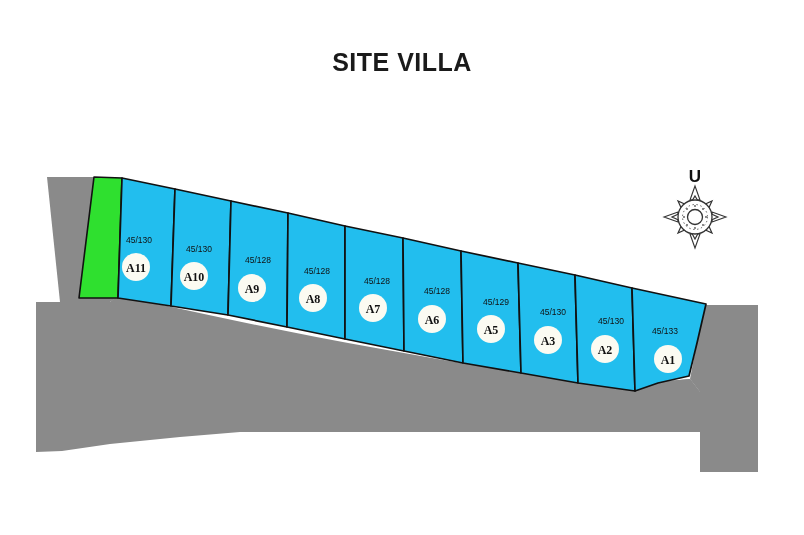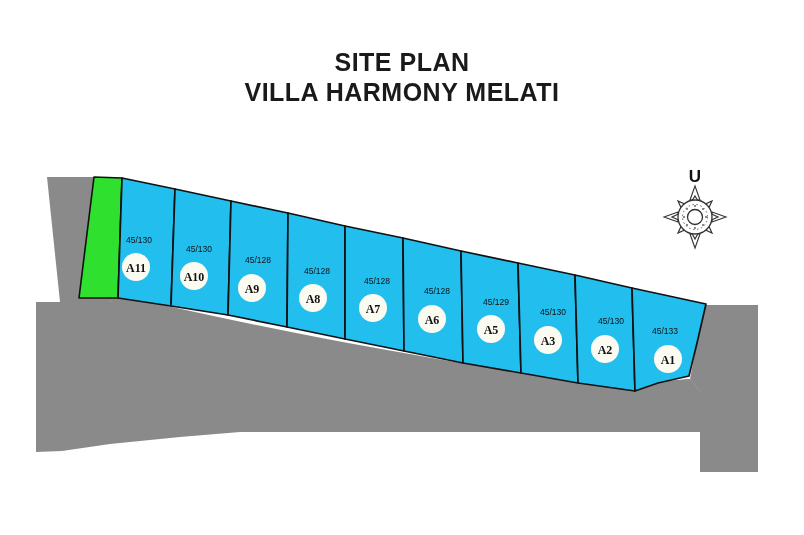--- a/index.html
+++ b/index.html
@@ -70,22 +70,21 @@
     fill: #111111;
     text-anchor: middle;
   }
 </style>
 </head>
 <body>
 
 <div id="stage">
 
   <div id="title-block">
-    <div class="title-line" id="title-line-1">SITE PLAN</div>
-    <div class="title-line" id="title-line-2">VILLA HARMONY MELATI</div>
+    <div class="title-line" id="title-line-1">SITE VILLA</div>
   </div>
 
   <svg id="plan-svg" viewBox="0 0 804 535">
 
     <g>
 
       <path d="M 47,177 L 94,177 L 116,298 L 110,302 L 60,302 Z" fill="#8A8A8A" stroke="none"></path>
 
       <path d="M 36,302
                L 110,302

